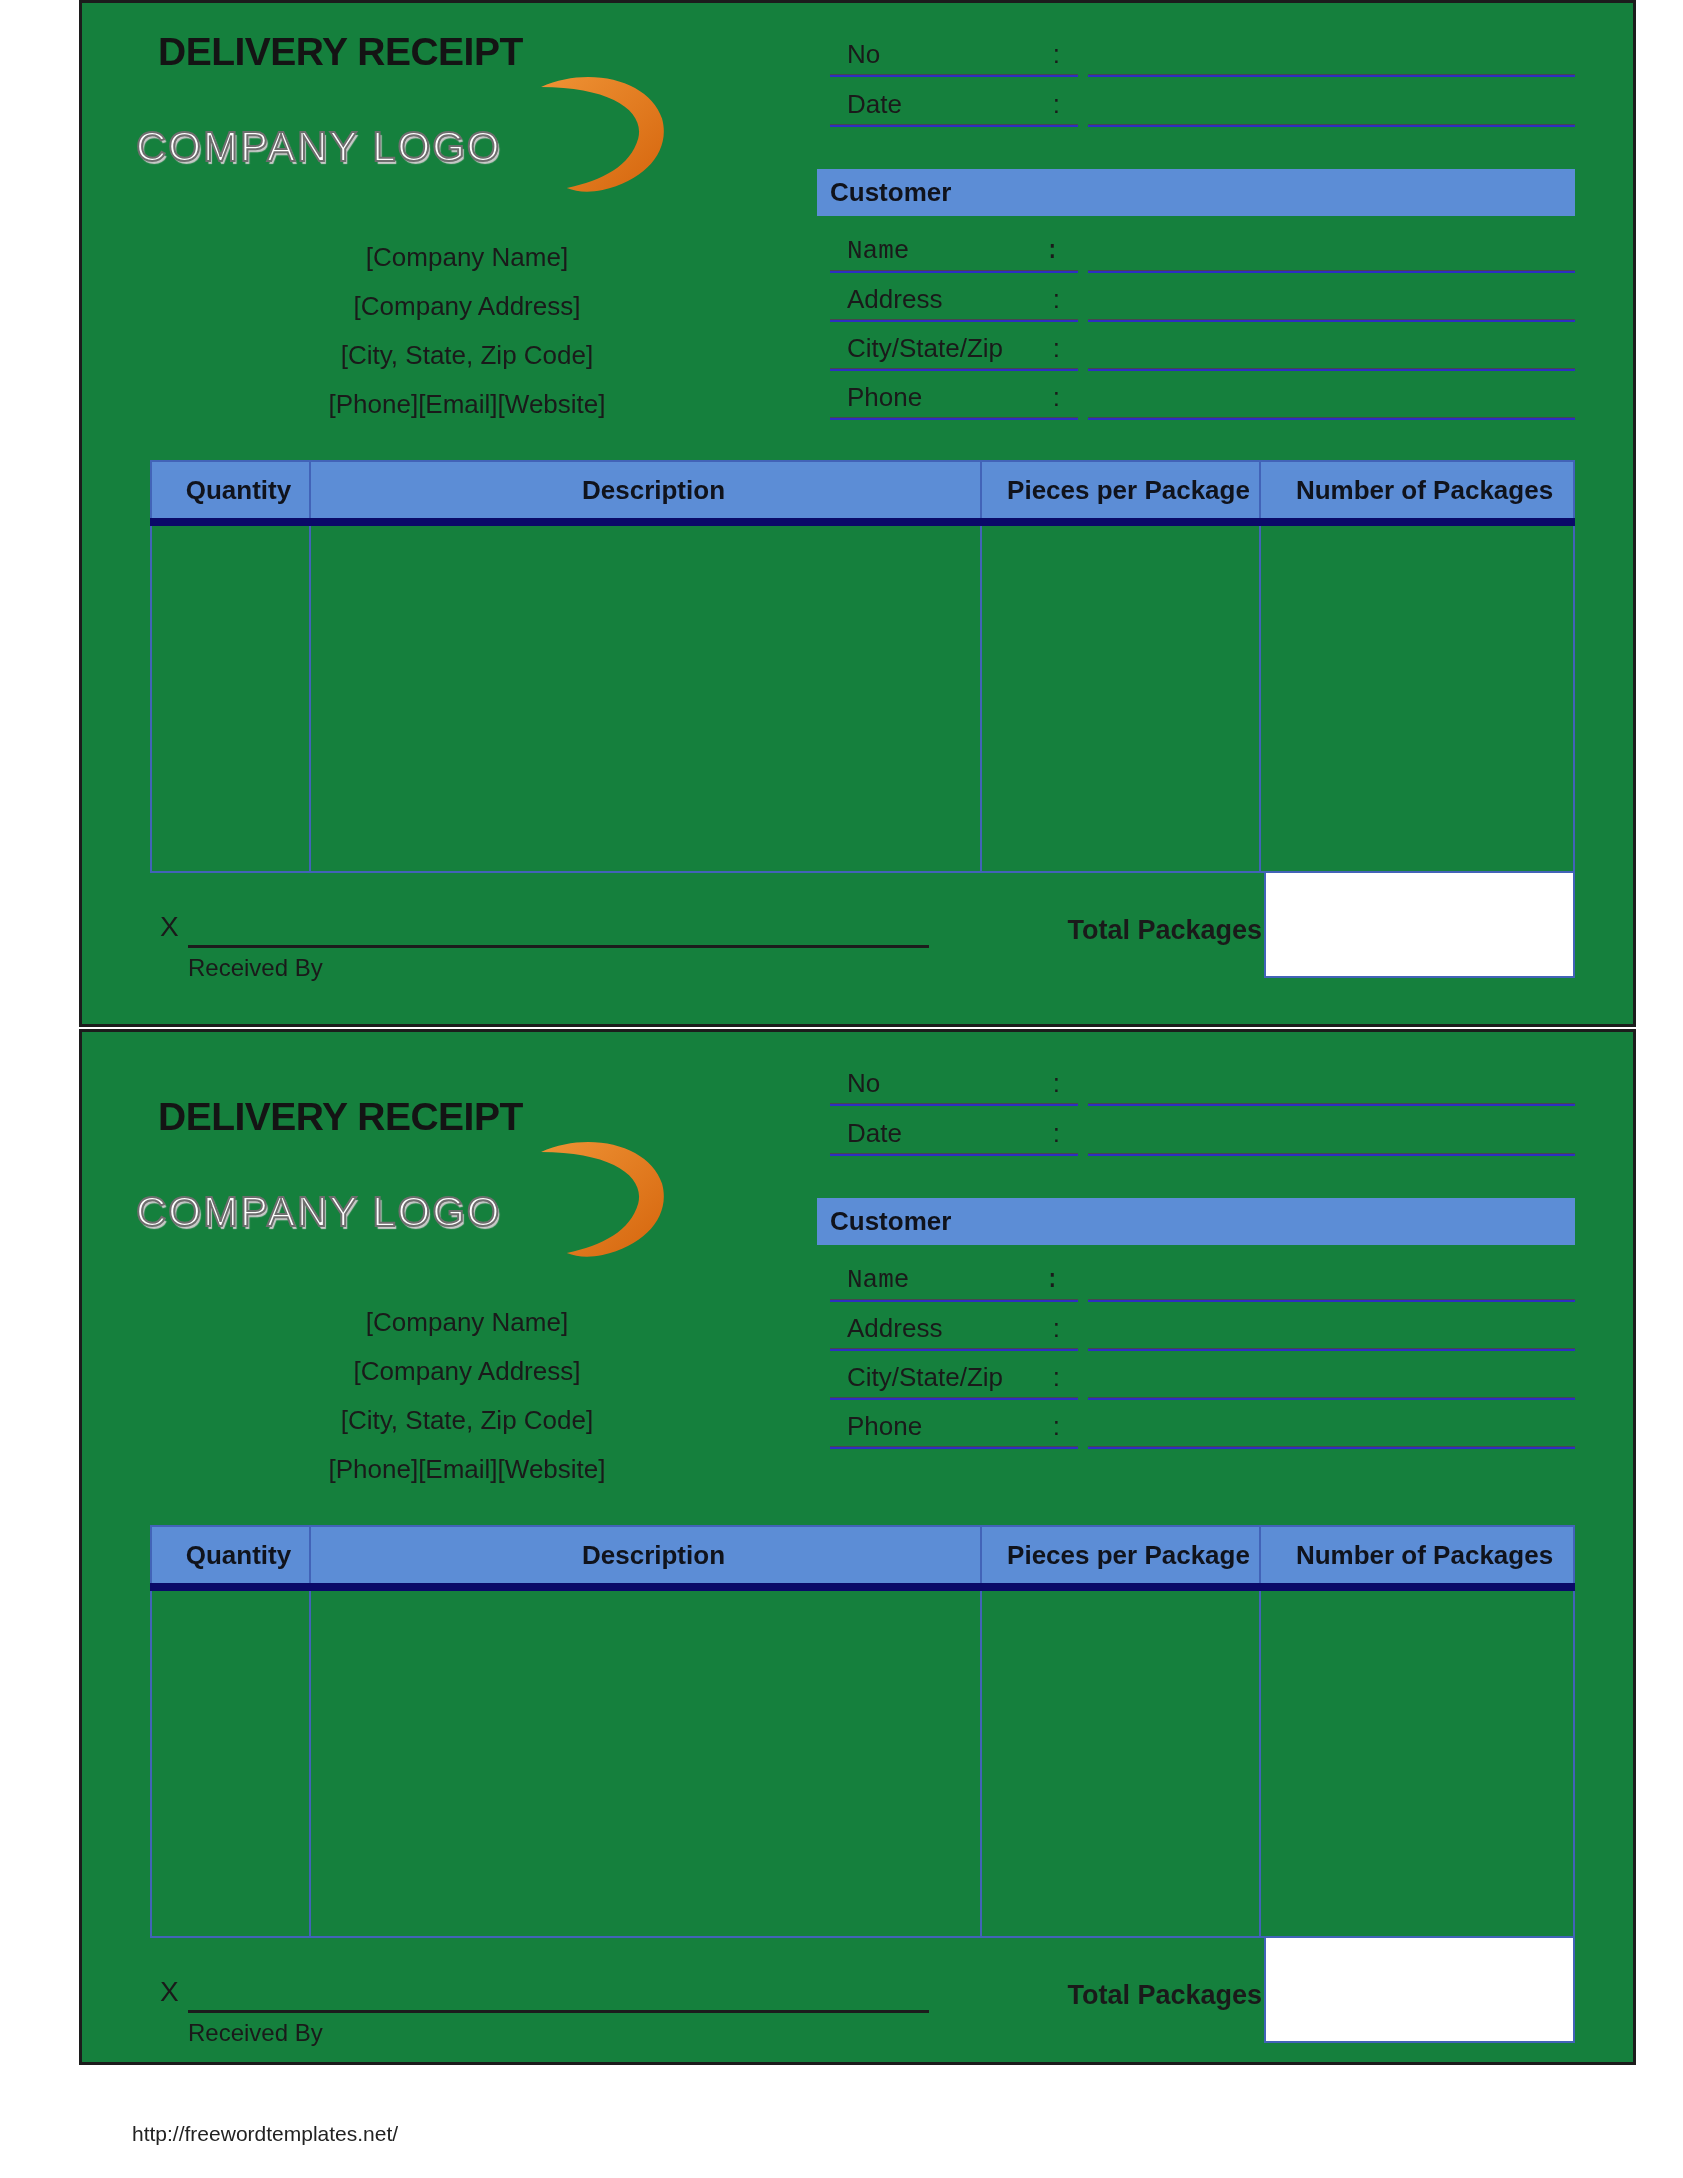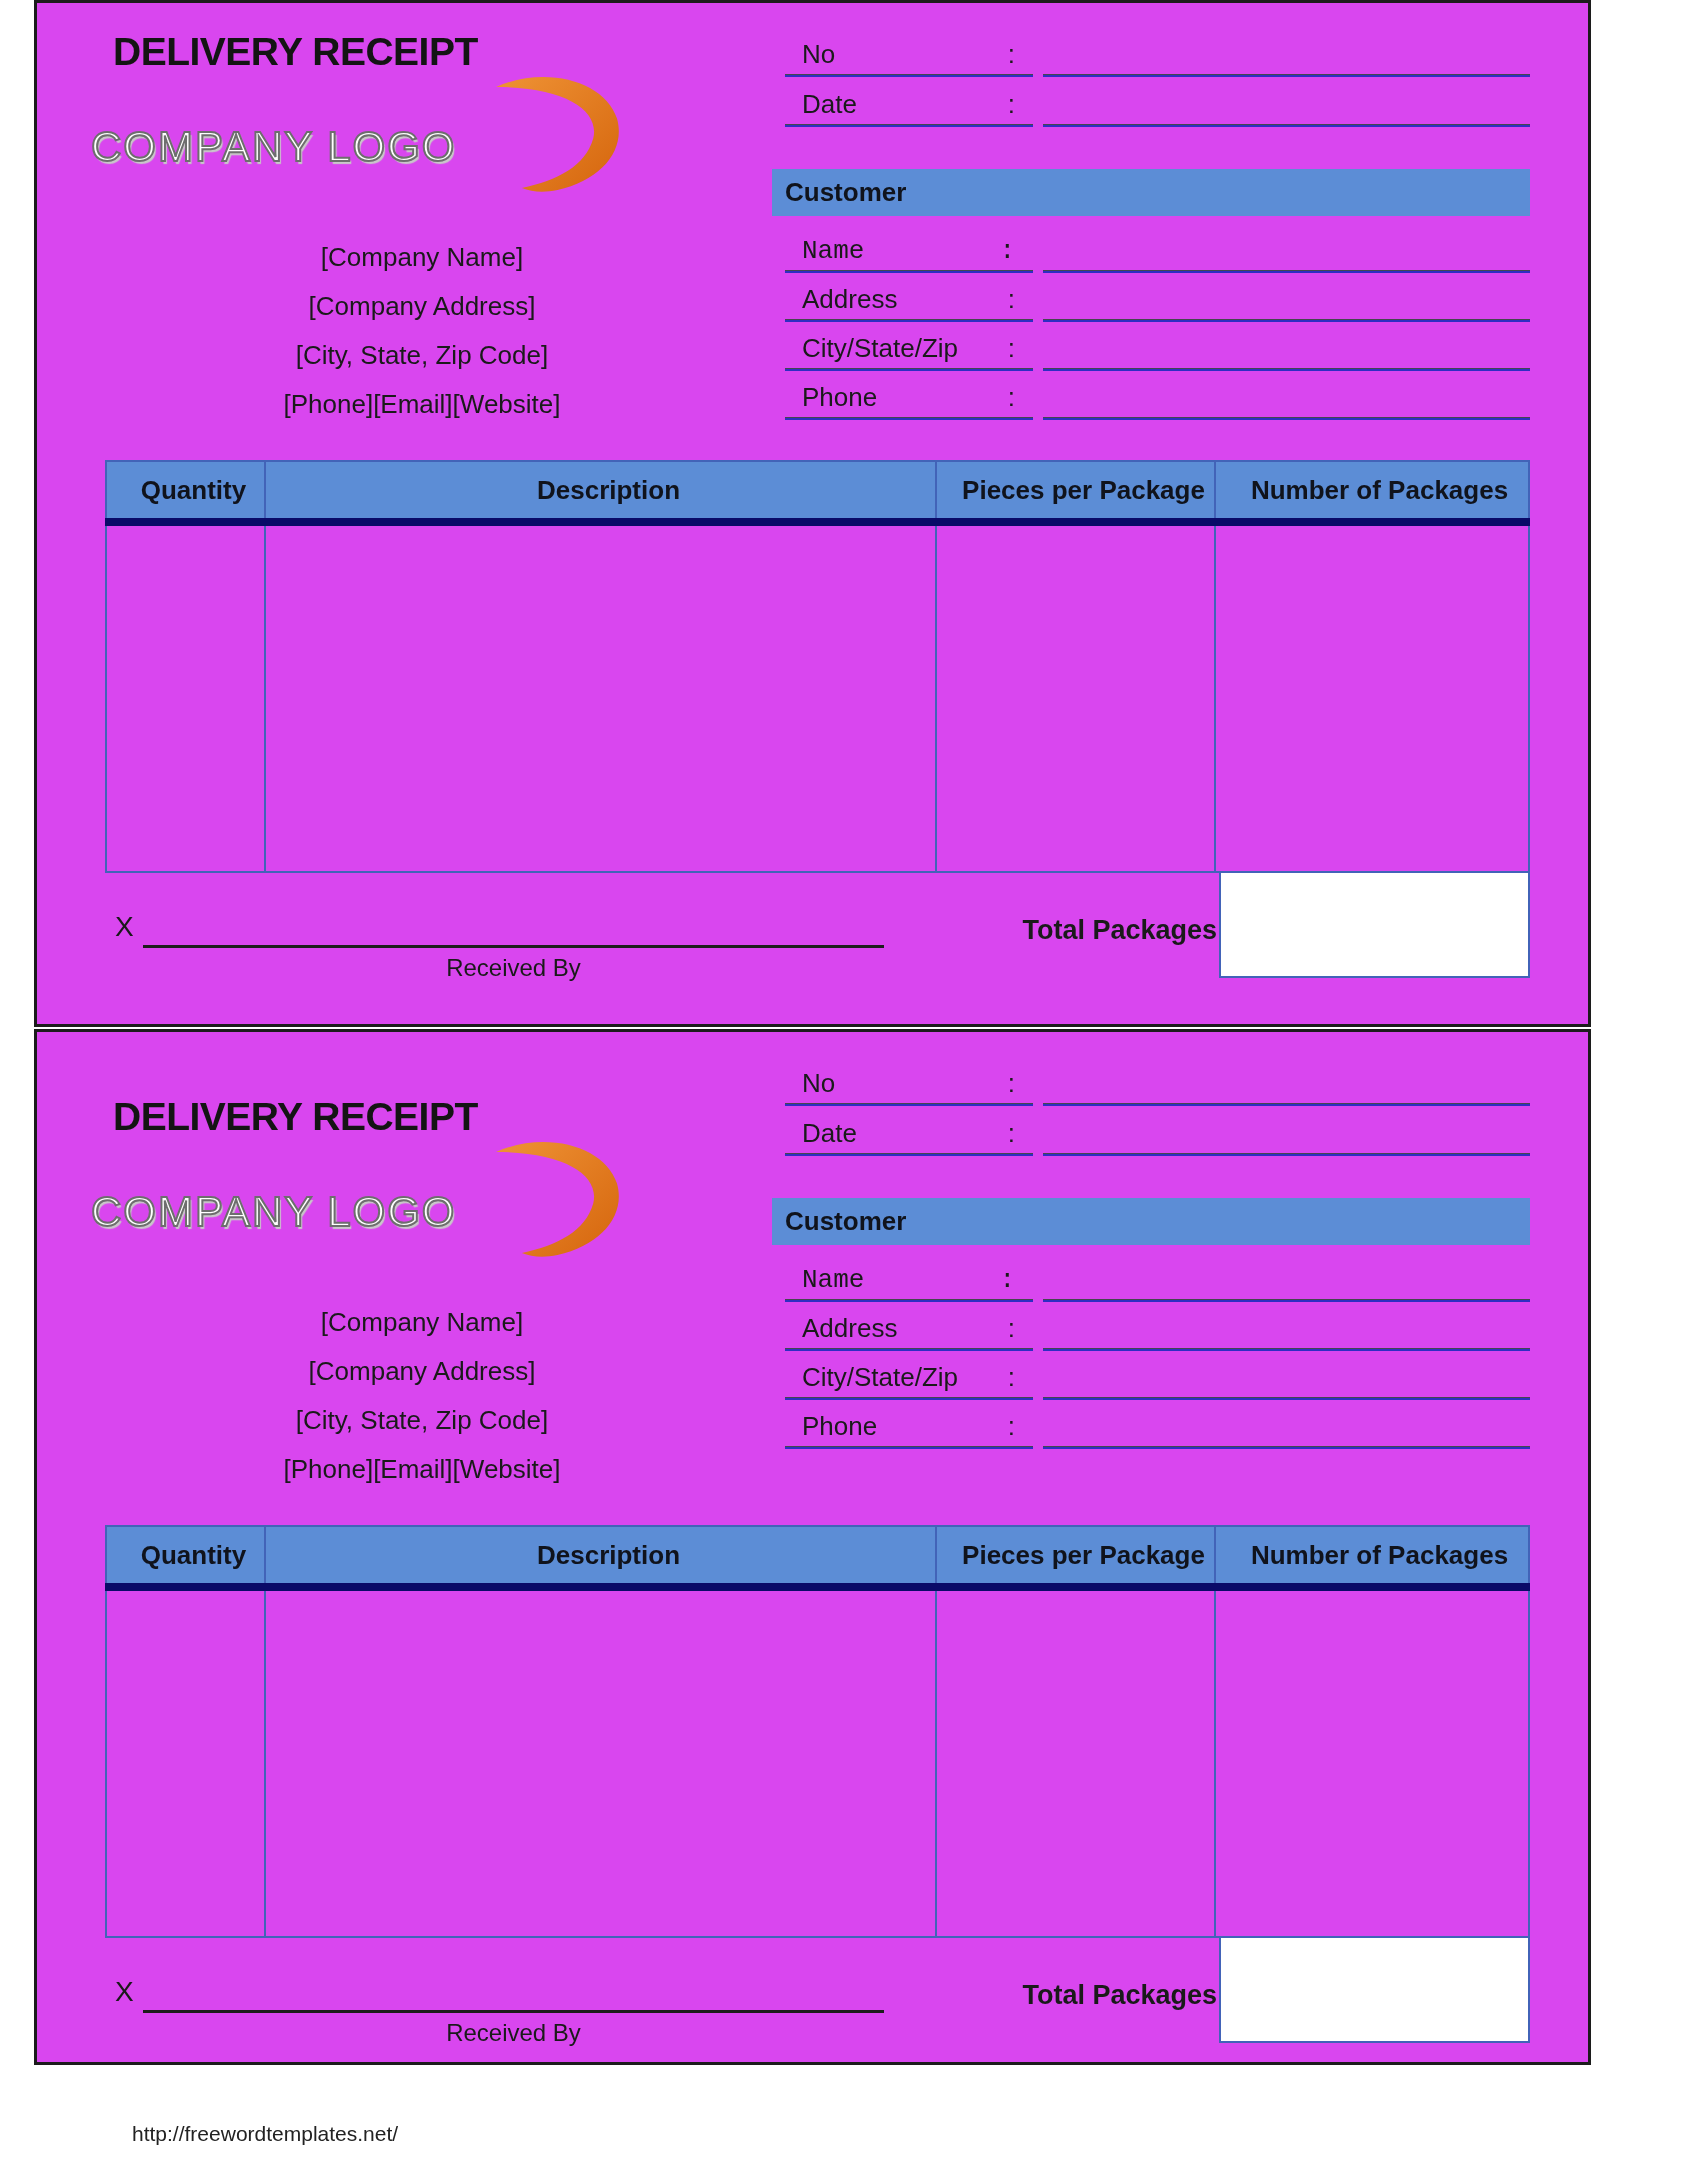--- a/index.html
+++ b/index.html
@@ -8,25 +8,25 @@
     width: 1683px; height: 2178px;
     font-family: "Liberation Sans", sans-serif;
     color: #1a1a1a;
     position: relative;
   }
   .page { position: relative; width: 1683px; height: 2178px; background: #fff; }
 
   
   .receipt {
     position: relative;
-    margin-left: 34px;
+    margin-left: 79px;
     width: 1557px;
     height: 1027px;
     border: 3px solid #1c1c1c;
-    background: #d946ef;
+    background: #15803d;
     overflow: hidden;
   }
   .receipt.second { height: 1036px; margin-top: 2px; }
 
   .top { display: flex; padding-left: 76px; }
   .left-col { width: 617px; }
   .right-col { width: 758px; margin-left: 42px; padding-top: 22px; }
 
   .title {
     margin-top: 29px;
@@ -93,21 +93,21 @@
     border: 2px solid #4263b8; border-top: 0;
     height: 347px;
   }
   .td { border-right: 2px solid #4263b8; }
   .td:last-child { border-right: 0; }
   .dtable-foot { display: grid; grid-template-columns: 1114px 311px; height: 105px; }
   .foot-left { position: relative; }
   .total-box { border: 2px solid #4263b8; border-top: 0; background: #fff; }
   .sig-x { position: absolute; left: 10px; top: 38px; font-size: 28px; }
   .sig-line { position: absolute; left: 38px; width: 741px; top: 72px; height: 3px; background: #1c1c1c; }
-  .sig-caption { position: absolute; left: 38px; width: 741px; top: 81px; text-align: center; font-size: 24px; }
+  .sig-caption { position: absolute; left: 38px; width: 741px; top: 81px; font-size: 24px; }
   .total-label { position: absolute; right: 2px; top: 42px; font-size: 27px; font-weight: bold; }
 
   
   .page-footer {
     position: absolute; left: 132px; top: 2122px;
     font-size: 21px; color: #222; text-decoration: none;
   }
 </style>
 </head>
 <body>

